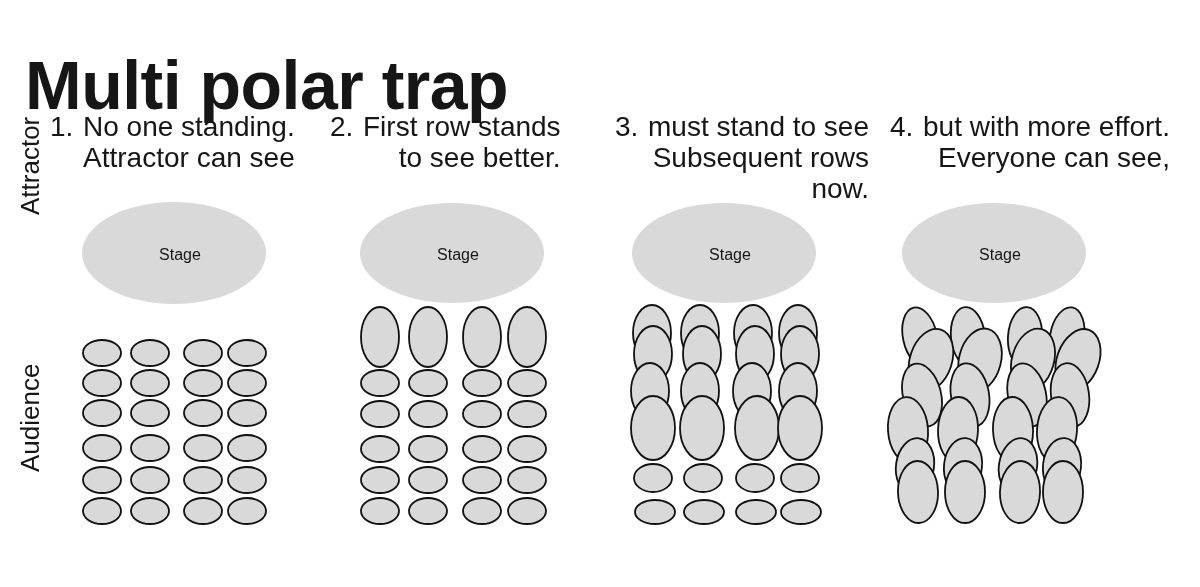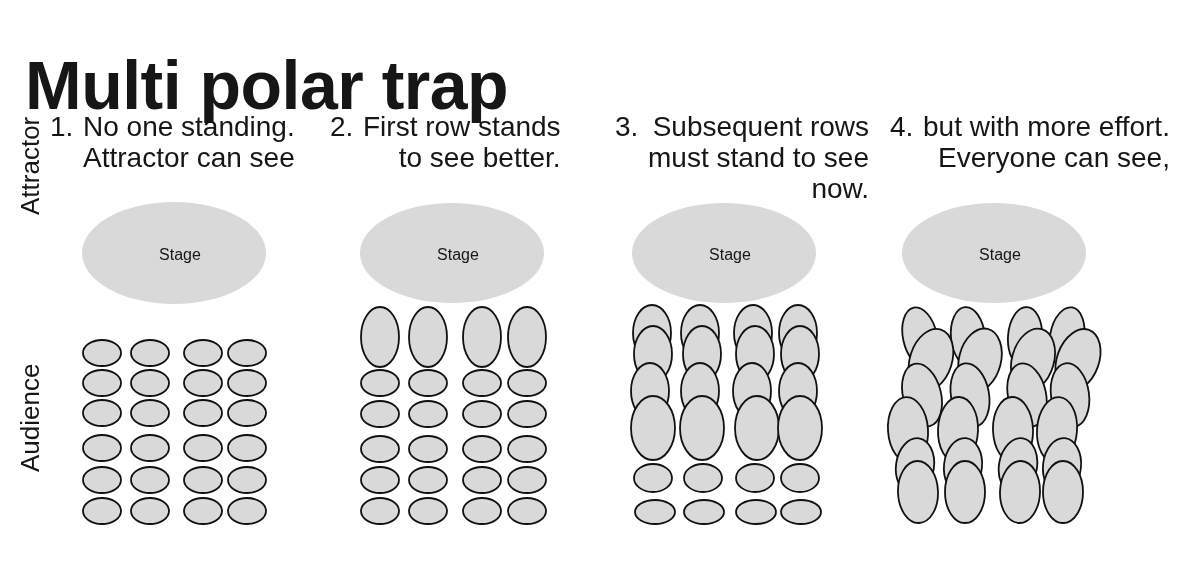--- a/index.html
+++ b/index.html
@@ -115,22 +115,22 @@
       <ellipse cx="380" cy="511" rx="19" ry="13" class="person-sit"></ellipse>
       <ellipse cx="428" cy="511" rx="19" ry="13" class="person-sit"></ellipse>
       <ellipse cx="482" cy="511" rx="19" ry="13" class="person-sit"></ellipse>
       <ellipse cx="527" cy="511" rx="19" ry="13" class="person-sit"></ellipse>
       <text class="stage-label" x="458" y="254">Stage</text>
   </svg>
 
   <div class="heading" style="left:615px">
     <span class="num">3.</span>
     <div class="cap">
+      <div class="line">must stand to see</div>
       <div class="line">Subsequent rows</div>
-      <div class="line">must stand to see</div>
       <div class="line">now.</div>
     </div>
   </div>
   <svg class="scene" style="left:605px" viewBox="605 195 250 345">
     <ellipse cx="724" cy="253" rx="92" ry="50" class="stage-ellipse"></ellipse>
       <ellipse cx="652" cy="333" rx="19" ry="28" class="person-stand"></ellipse>
       <ellipse cx="700" cy="333" rx="19" ry="28" class="person-stand"></ellipse>
       <ellipse cx="753" cy="333" rx="19" ry="28" class="person-stand"></ellipse>
       <ellipse cx="798" cy="333" rx="19" ry="28" class="person-stand"></ellipse>
       <ellipse cx="653" cy="354" rx="19" ry="28" class="person-stand"></ellipse>

